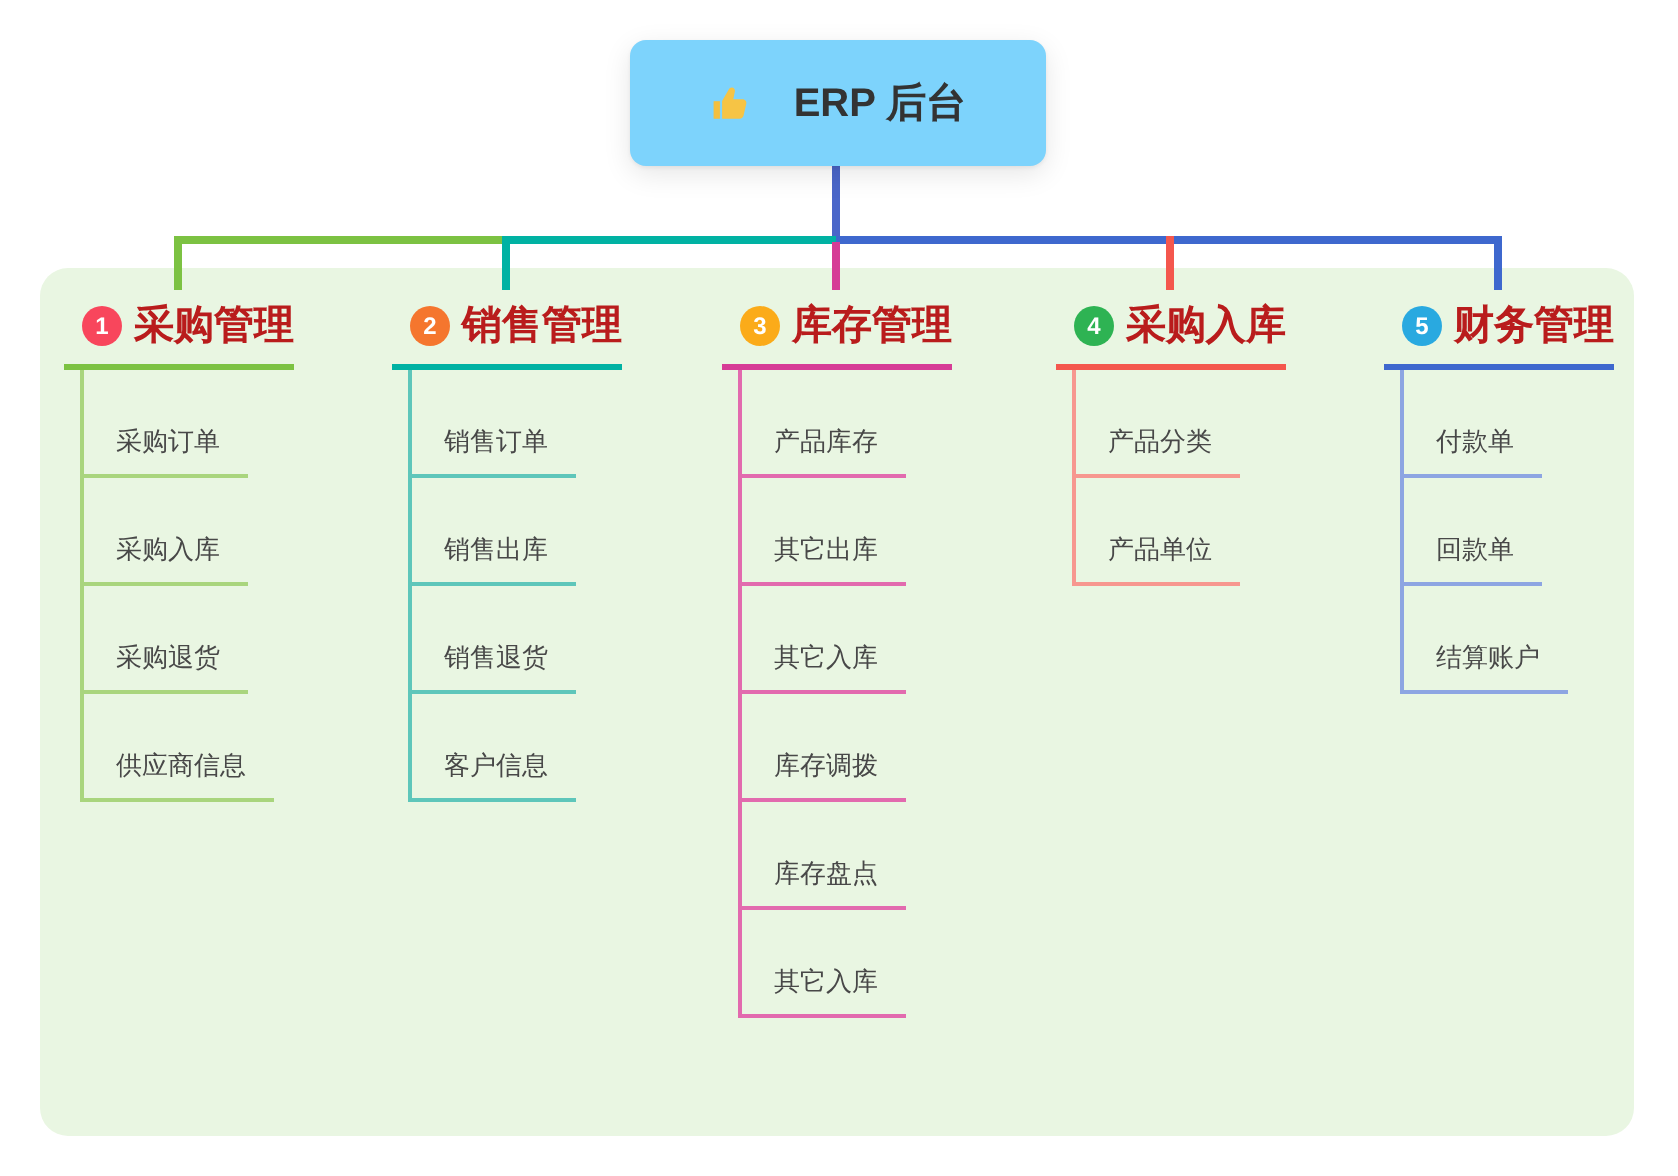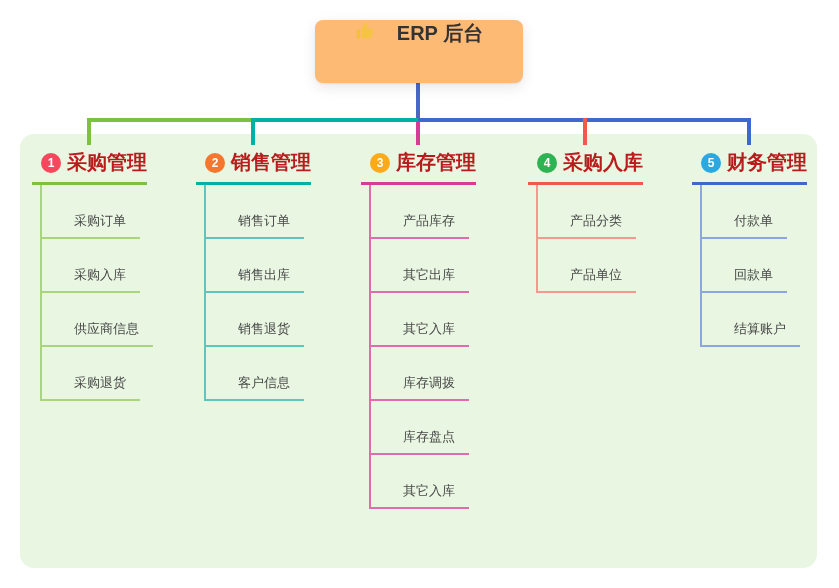--- a/index.html
+++ b/index.html
@@ -12,23 +12,23 @@
 
   
   .panel{
     position:absolute;left:20px;top:134px;width:797px;height:434px;
     background:var(--c,#e9f6e2);border-radius:14px;
   }
 
   
   .root-node{
     position:absolute;left:315px;top:20px;width:208px;height:63px;
-    background:#fdba74;border-radius:8px;
+    background:#7dd3fc;border-radius:8px;
     box-shadow:0 1px 2px rgba(0,0,0,.06),0 4px 14px rgba(0,0,0,.10);
-    display:flex;justify-content:center;gap:20px;
+    display:flex;align-items:center;justify-content:center;gap:20px;
     font-size:20px;font-weight:600;color:#333;
   }
   .root-node svg{width:22px;height:22px;}
 
   
   .hline,.vline{position:absolute;background:var(--c,#999);}
   .hline{height:4px;}
   .vline{width:4px;}
 
   
@@ -46,21 +46,21 @@
   .branch-label{
     font-size:20px;font-weight:600;color:#b91c1c;white-space:nowrap;
   }
   .children{
     margin-left:8px;border-left:2px solid var(--child,#bbb);
     width:max-content;
   }
   .child{
     height:54px;box-sizing:border-box;width:max-content;
     display:flex;align-items:flex-end;
-    padding:0 14px 7px 32px;
+    padding:0 14px 7px 16px;
     border-bottom:2px solid var(--child,#bbb);
     font-size:13px;color:#484848;white-space:nowrap;
   }
 </style>
 </head>
 <body>
 
 <div class="stage">
 
   <div class="panel" style="--c: #e9f6e2;"></div>
@@ -85,22 +85,22 @@
   </div>
 
   <div class="branch" style="left: 32px; --line: #7cc242; --child: #a9d57d; --badge: #f8465c;">
     <div class="branch-header">
       <span class="badge">1</span>
       <span class="branch-label">采购管理</span>
     </div>
     <div class="children">
       <div class="child">采购订单</div>
       <div class="child">采购入库</div>
+      <div class="child">采购退货</div>
       <div class="child">供应商信息</div>
-      <div class="child">采购退货</div>
     </div>
   </div>
 
   <div class="branch" style="left: 196px; --line: #00b2a3; --child: #5ec6ba; --badge: #f5762e;">
     <div class="branch-header">
       <span class="badge">2</span>
       <span class="branch-label">销售管理</span>
     </div>
     <div class="children">
       <div class="child">销售订单</div>

